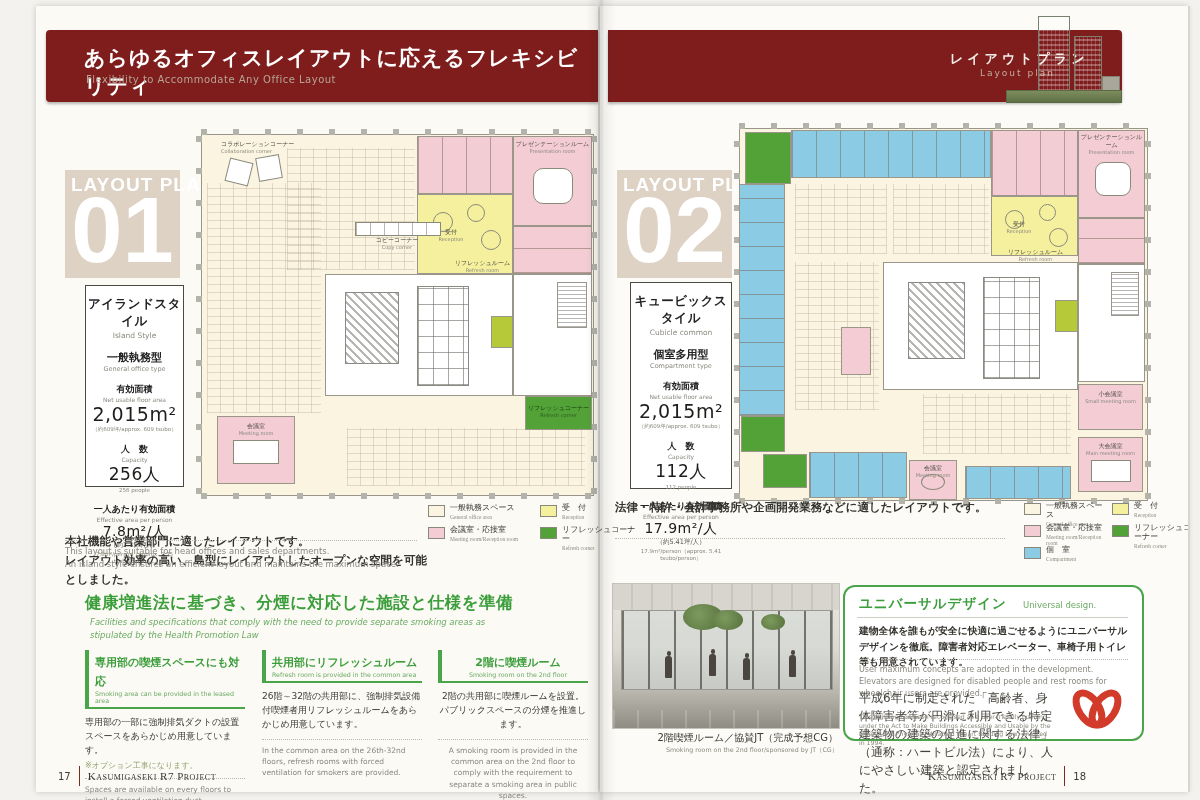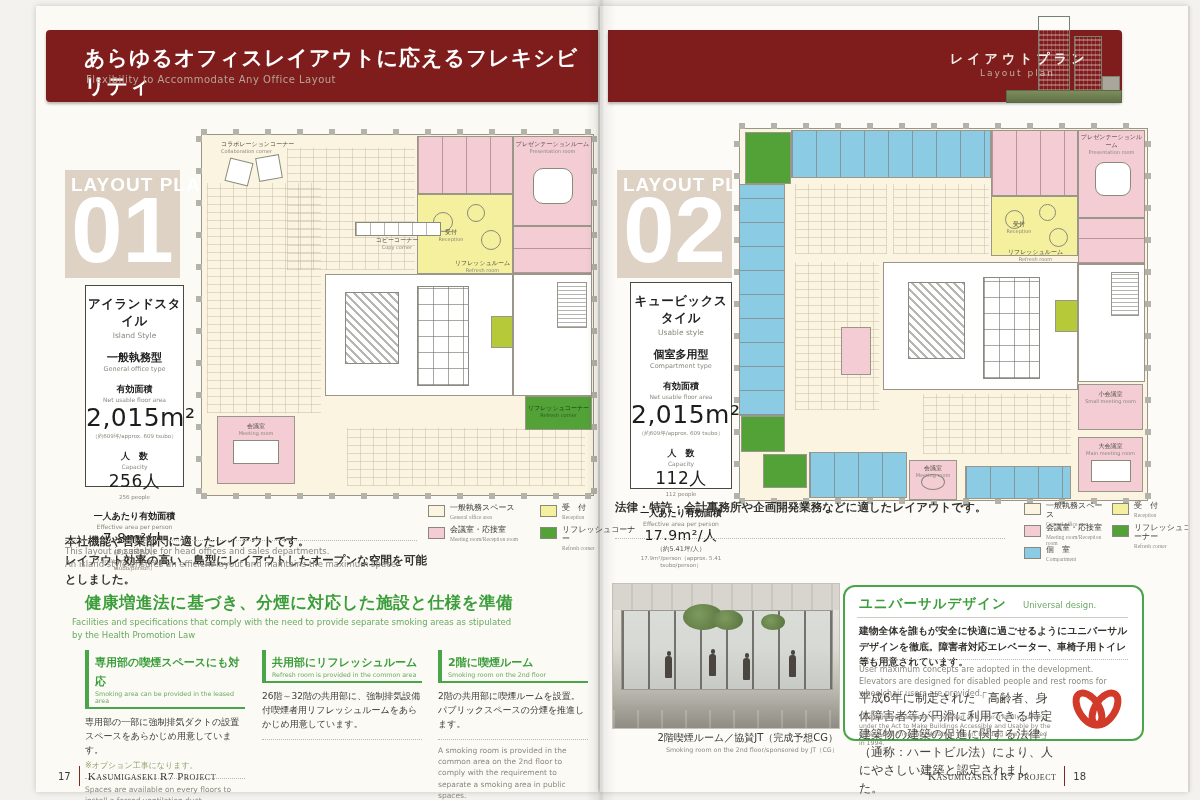--- a/index.html
+++ b/index.html
@@ -26,21 +26,21 @@
   .wm .wmtxt{position:absolute;left:6px;top:4px;font-size:19px;font-weight:700;color:#fff;letter-spacing:1px;white-space:nowrap;font-family:"Liberation Sans",sans-serif;}
   .wm .wmnum{position:absolute;left:0;right:0;top:14px;text-align:center;font-size:92px;font-weight:700;color:#fff;line-height:1;font-family:"Liberation Sans",sans-serif;}
 
   .infobox{position:absolute;background:#fff;border:1px solid #4a4a42;text-align:center;padding-top:10px;}
   .ib-style{font-size:12.5px;font-weight:700;color:#222;letter-spacing:.5px;}
   .ib-style-en{font-size:7.5px;color:#8b887e;margin-top:1px;}
   .ib-type{font-size:11px;font-weight:700;color:#222;margin-top:10px;}
   .ib-type-en{font-size:6.5px;color:#8b887e;}
   .ib-lab{font-size:9px;font-weight:700;color:#222;margin-top:10px;}
   .ib-lab-en{font-size:6px;color:#8b887e;}
-  .ib-big{font-size:25px;color:#1d1d1b;letter-spacing:.5px;}
+  .ib-big{font-size:19px;color:#1d1d1b;letter-spacing:.5px;}
   .ib-note{font-size:6.5px;color:#55524a;}
   .ib-note-en{font-size:5.5px;color:#8b887e;margin-top:1px;}
 
   .plan{position:absolute;}
   .plan-base{position:absolute;background:#fbf4e0;border:1px solid #9a958a;}
   .z{position:absolute;border:1px solid #9b968a;box-sizing:border-box;}
   .zp{background:#f4cdd4;} .zy{background:#f4f09e;} .zg{background:#53a238;}
   .zb{background:#8ccbe4;} .zl{background:#b6ca39;} .zw{background:#fff;}
   .rooms-v{background-image:repeating-linear-gradient(90deg,rgba(120,100,90,.5) 0 1px,rgba(0,0,0,0) 1px 24px);}
   .rooms-h{background-image:repeating-linear-gradient(0deg,rgba(120,100,90,.5) 0 1px,rgba(0,0,0,0) 1px 24px);}
@@ -215,21 +215,21 @@
         <span class="lg-jp">リフレッシュコーナー<span class="lg-en">Refresh corner</span></span>
       </div>
   </div>
 
   <div class="wm" style="left:617px;top:170px;width:115px;height:108px;">
     <div class="wmtxt">LAYOUT PLAN</div>
     <div class="wmnum">02</div>
   </div>
   <div class="infobox" style="left:630px;top:282px;width:100px;height:195px;">
     <div class="ib-style">キュービックスタイル</div>
-    <div class="ib-style-en">Usable style</div>
+    <div class="ib-style-en">Cubicle common</div>
     <div class="ib-type">個室多用型</div>
     <div class="ib-type-en">Compartment type</div>
     <div class="ib-lab">有効面積</div>
     <div class="ib-lab-en">Net usable floor area</div>
     <div class="ib-big">2,015m²</div>
     <div class="ib-note-en">（約609坪/approx. 609 tsubo）</div>
     <div class="ib-lab">人　数</div>
     <div class="ib-lab-en">Capacity</div>
     <div class="ib-big" style="font-size:17px;">112人</div>
     <div class="ib-note-en">112 people</div>
@@ -306,35 +306,36 @@
         <span class="lg-sw" style="background: rgb(83, 162, 56);"></span>
         <span class="lg-jp">リフレッシュコーナー<span class="lg-en">Refresh corner</span></span>
       </div>
     <div class="lg-item">
         <span class="lg-sw" style="background: rgb(140, 203, 228);"></span>
         <span class="lg-jp">個　室<span class="lg-en">Compartment</span></span>
       </div>
   </div>
 
   <div class="sm-head-jp" style="left:85px;top:592px;">健康増進法に基づき、分煙に対応した施設と仕様を準備</div>
-  <div class="sm-head-en" style="left:72px;top:616px;width:440px;">Facilities and specifications that comply with the need to provide separate smoking areas as stipulated by the Health Promotion Law</div>
+  <div class="sm-head-en" style="left:90px;top:616px;width:440px;font-style:italic;">Facilities and specifications that comply with the need to provide separate smoking areas as stipulated by the Health Promotion Law</div>
   <div class="smcol" style="left:85px;top:650px;">
     <div class="hd"><span class="t">専用部の喫煙スペースにも対応</span><span class="te">Smoking area can be provided in the leased area</span></div>
     <div class="bj">専用部の一部に強制排気ダクトの設置スペースをあらかじめ用意しています。</div>
     <div class="bn">※オプション工事になります。</div>
     <div class="dt"></div>
     <div class="be">Spaces are available on every floors to install a forced ventilation duct.</div>
 
   </div>
   <div class="smcol" style="left:262px;top:650px;">
     <div class="hd"><span class="t">共用部にリフレッシュルーム</span><span class="te">Refresh room is provided in the common area</span></div>
     <div class="bj">26階～32階の共用部に、強制排気設備付喫煙者用リフレッシュルームをあらかじめ用意しています。</div>
     <div class="dt"></div>
-  </div>
-  <div class="smcol" style="left:438px;top:650px;width:150px;">
+    <div class="be">In the common area on the 26th-32nd floors, refresh rooms with forced ventilation for smokers are provided.</div>
+  </div>
+  <div class="smcol" style="left:438px;top:650px;width:150px;text-align:center;">
     <div class="hd"><span class="t">2階に喫煙ルーム</span><span class="te">Smoking room on the 2nd floor</span></div>
     <div class="bj">2階の共用部に喫煙ルームを設置。パブリックスペースの分煙を推進します。</div>
     <div class="dt"></div>
     <div class="be">A smoking room is provided in the common area on the 2nd floor to comply with the requirement to separate a smoking area in public spaces.</div>
   </div>
 
   <div id="photo">
     <div class="ph-ceiling"></div>
     <div class="ph-glass"></div>
     <div class="ph-plant" style="left:70px;top:20px;width:40px;height:26px;"></div>

